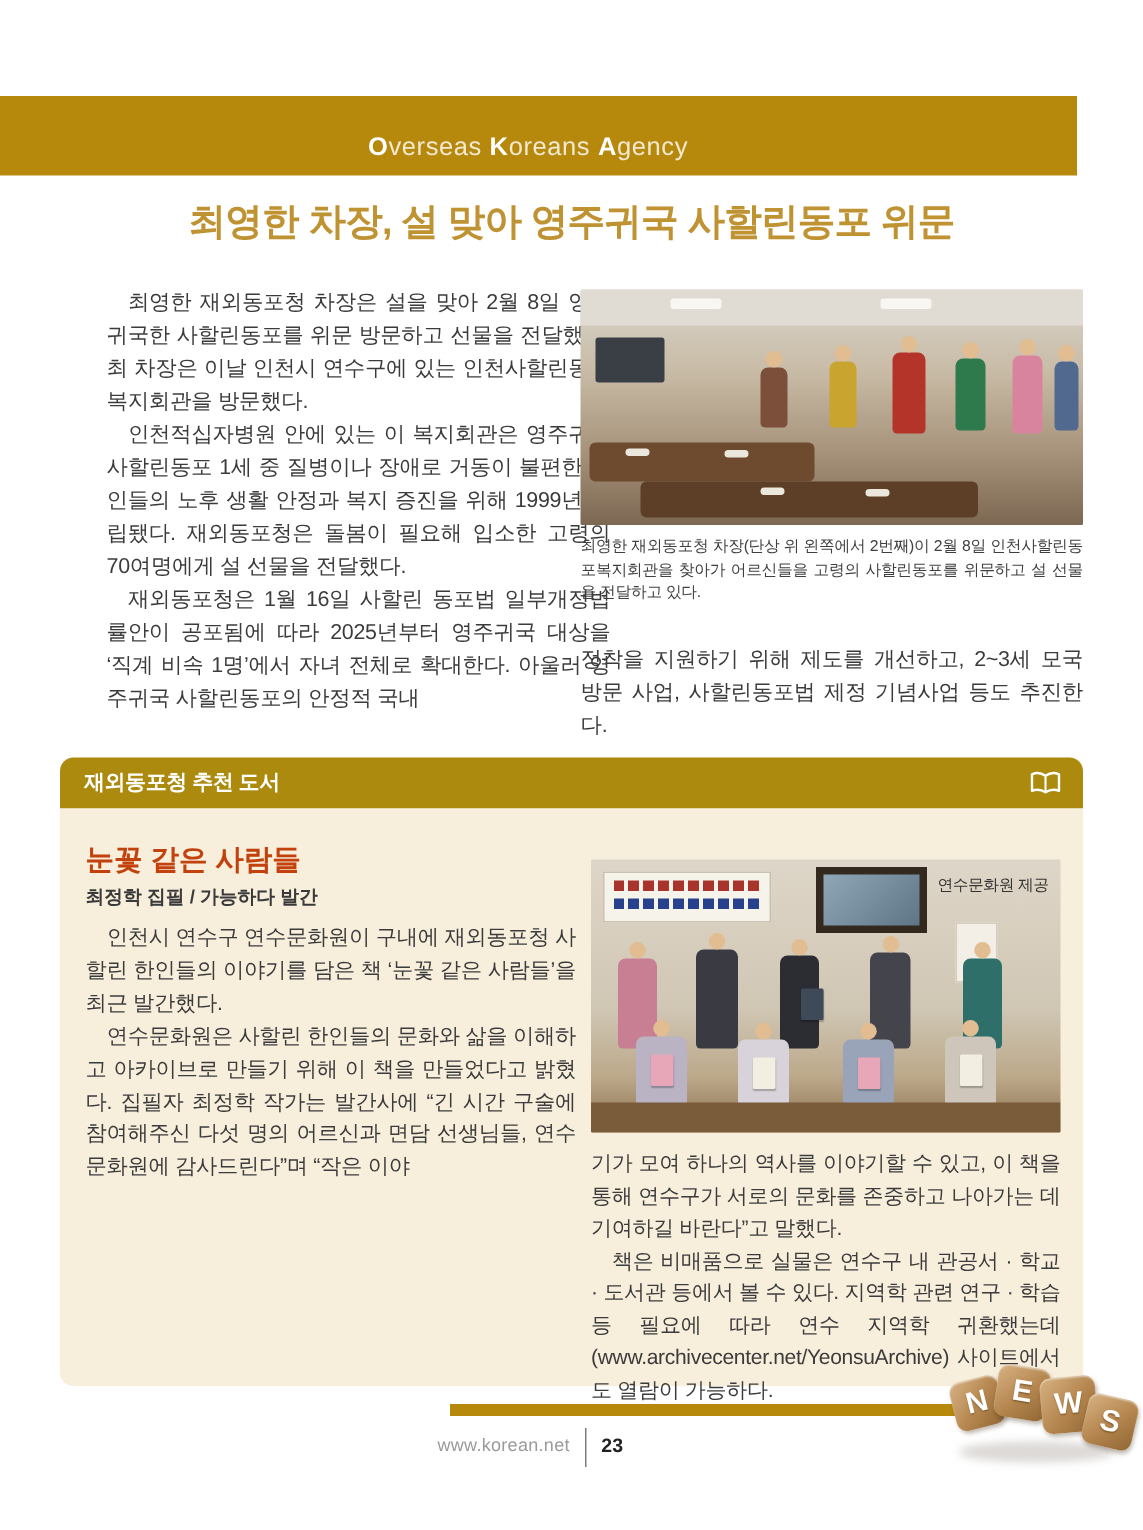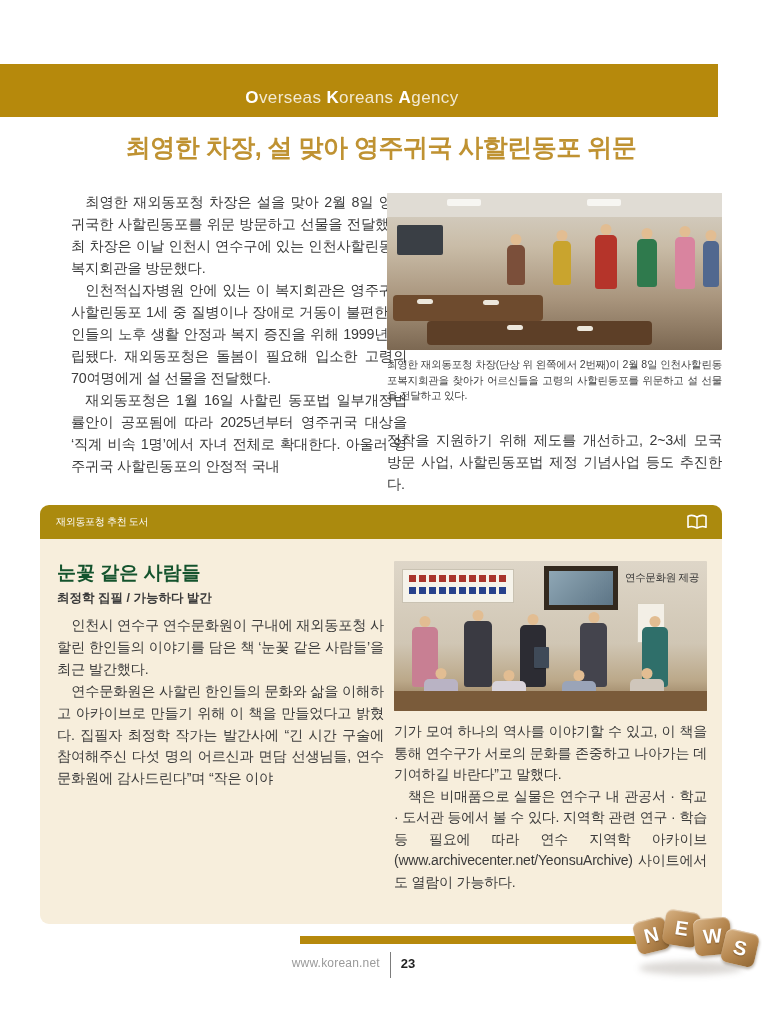--- a/index.html
+++ b/index.html
@@ -37,33 +37,33 @@
   .p1-dish{position:absolute;background:#ece7dc;border-radius:3px;width:16px;height:5px;}
 
   .caption{margin:7px 0 0 0;font-size:10.5px;line-height:15.5px;color:#3f3f3f;
            text-align:justify;letter-spacing:-0.2px;}
   .art-right .cont{margin-top:25px;}
 
   
   .section-bar{position:absolute;left:40px;top:505px;width:682px;height:34px;background:#ab8a0e;
                border-radius:9px 9px 0 0;display:flex;align-items:center;justify-content:space-between;
                box-sizing:border-box;padding:0 14px 0 16px;}
-  .section-bar .label{color:#ffffff;font-size:10px;font-weight:400;letter-spacing:-0.3px;}
+  .section-bar .label{color:#ffffff;font-size:14px;font-weight:700;letter-spacing:-0.3px;}
   .section-box{position:absolute;left:40px;top:539px;width:682px;height:385px;background:#f7eedc;
                border-radius:0 0 9px 9px;}
-  .book-title{position:absolute;left:17px;top:21px;margin:0;font-size:19px;font-weight:700;color:#14532d;}
+  .book-title{position:absolute;left:17px;top:21px;margin:0;font-size:19px;font-weight:700;color:#c2410c;}
   .byline{position:absolute;left:17px;top:51px;margin:0;font-size:12.5px;color:#3a3a3a;font-weight:700;}
   .book-left{position:absolute;left:17px;top:76px;width:327px;}
   .book-right{position:absolute;left:354px;top:22px;width:313px;}
   .book-right .body-p{line-height:21.5px;font-size:14px;}
   .book-left .body-p{line-height:21.9px;font-size:14.2px;}
 
   
-  .photo2{position:relative;width:313px;height:150px;overflow:hidden;border-radius:1px;
-          background:linear-gradient(180deg,#ded6c8 0%,#d0c6b4 55%,#bba889 80%,#8a6f4e 100%);}
+  .photo2{position:relative;width:313px;height:182px;overflow:hidden;border-radius:1px;
+          background:linear-gradient(180deg,#ded6c8 0%,#d0c6b4 55%,#bba889 80%,#8a6f4e 100%);margin-top:12px;}
   .p2-banner{position:absolute;left:8px;top:8px;width:112px;height:34px;background:#f6f3ea;
              border:1px solid #c9c2b2;box-sizing:border-box;padding:5px 6px;}
   .p2-banner .ln{height:7px;margin-bottom:5px;background:repeating-linear-gradient(90deg,#a8342c 0 7px,rgba(0,0,0,0) 7px 10px);}
   .p2-banner .ln.blue{background:repeating-linear-gradient(90deg,#27418c 0 7px,rgba(0,0,0,0) 7px 10px);}
   .p2-frame{position:absolute;left:150px;top:5px;width:74px;height:44px;background:#33291e;}
   .p2-frame .art{position:absolute;left:5px;top:5px;right:5px;bottom:5px;background:linear-gradient(135deg,#8fa7b5,#5d7586);}
   .p2-poster{position:absolute;left:243px;top:42px;width:26px;height:38px;background:#f3efe6;border:1px solid #d5cdbc;}
   .credit{position:absolute;right:8px;top:10px;font-size:10.5px;color:#333333;letter-spacing:-0.3px;}
   .p2-wood{position:absolute;left:0;bottom:0;width:100%;height:20px;background:#7a5b3a;}
   .book-item{position:absolute;width:15px;height:21px;border-radius:1px;box-shadow:0 1px 1px rgba(0,0,0,.25);}
@@ -170,21 +170,21 @@
         <div class="fig" style="left:236px;top:118px;width:34px;height:46px;background:#cfc6bb"></div>
 
         <div class="book-item" style="left:40px;top:130px;background:#e8a7b8"></div>
         <div class="book-item" style="left:108px;top:132px;background:#f2eee2"></div>
         <div class="book-item" style="left:178px;top:132px;background:#e8a7b8"></div>
         <div class="book-item" style="left:246px;top:130px;background:#f2eee2"></div>
         <div class="book-item" style="left:140px;top:86px;background:#3f4a58"></div>
         <div class="p2-wood"></div>
       </div>
       <p class="body-p no-indent" style="margin-top:10px">기가 모여 하나의 역사를 이야기할 수 있고, 이 책을 통해 연수구가 서로의 문화를 존중하고 나아가는 데 기여하길 바란다”고 말했다.</p>
-      <p class="body-p">책은 비매품으로 실물은 연수구 내 관공서 · 학교 · 도서관 등에서 볼 수 있다. 지역학 관련 연구 · 학습 등 필요에 따라 연수 지역학 아카이브(www.archivecenter.net/YeonsuArchive) 사이트에서도 열람이 가능하다.</p>
+      <p class="body-p">책은 비매품으로 실물은 연수구 내 관공서 · 학교 · 도서관 등에서 볼 수 있다. 지역학 관련 연구 · 학습 등 필요에 따라 연수 지역학 귀환했는데(www.archivecenter.net/YeonsuArchive) 사이트에서도 열람이 가능하다.</p>
     </div>
   </div>
 
   <div class="footer-rule"></div>
   <div class="news-art">
     <div class="news-shadow"></div>
     <div class="tile n">N</div>
     <div class="tile e">E</div>
     <div class="tile w">W</div>
     <div class="tile s">S</div>

